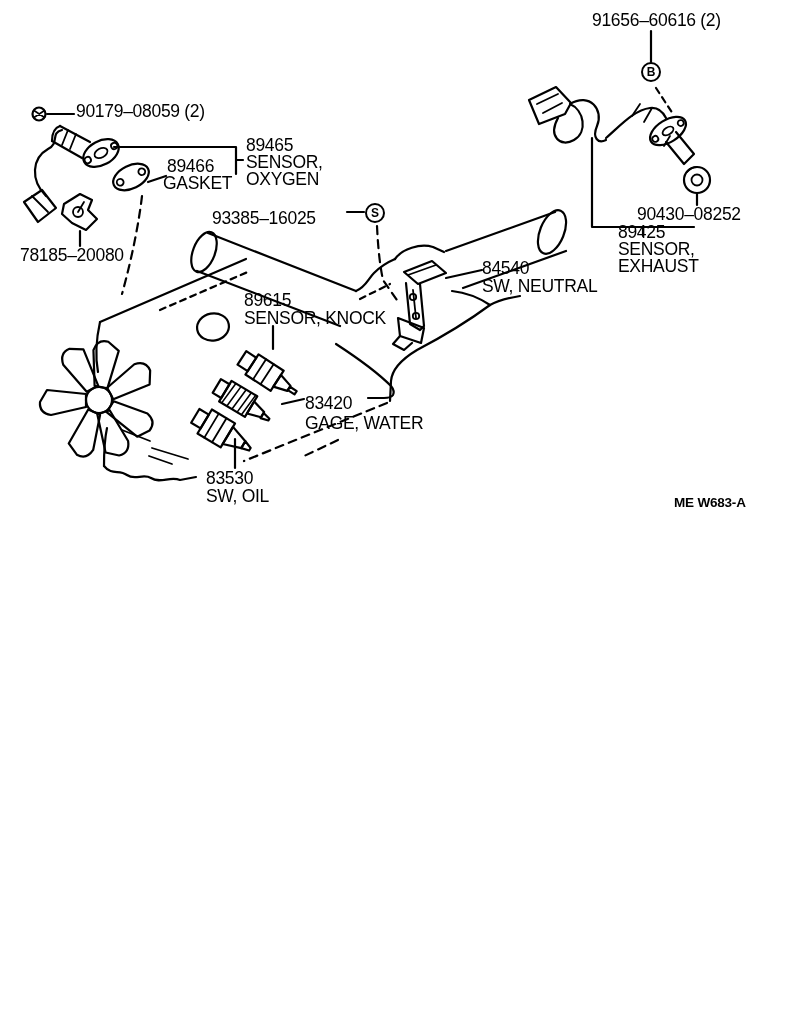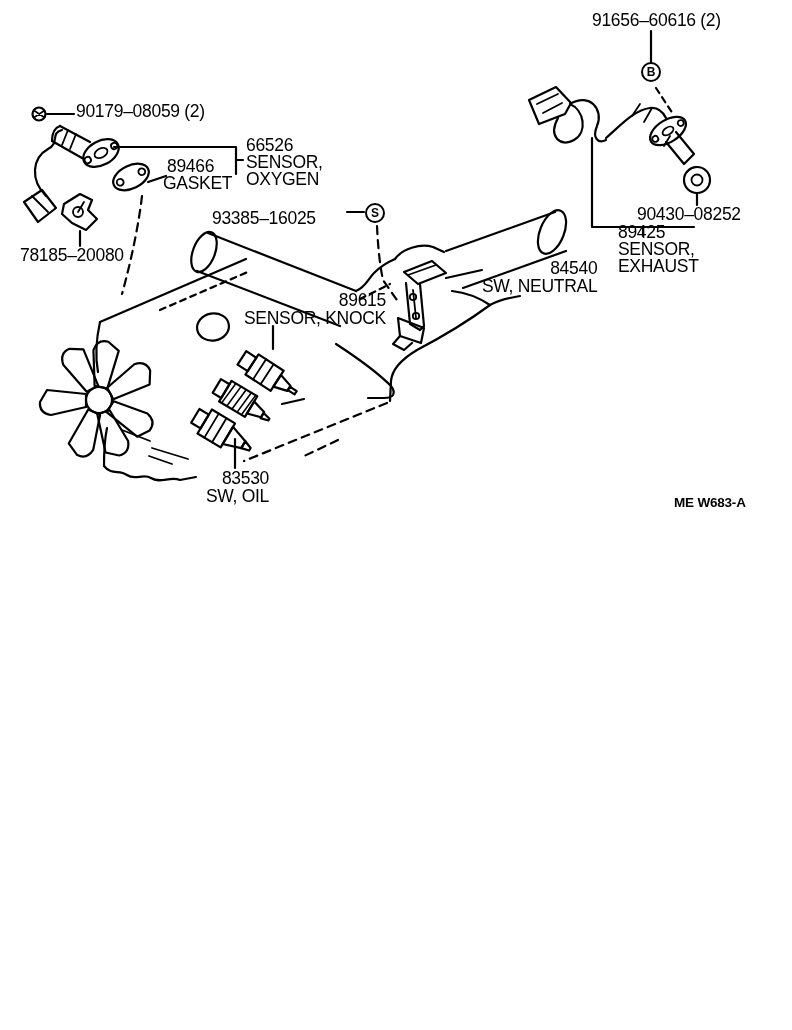--- a/index.html
+++ b/index.html
@@ -13,21 +13,21 @@
   .art{position:absolute;left:0;top:0;}
   .lbl{
     position:absolute;
     color:#000;
     font-weight:400;
     font-size:17.5px;
     line-height:17px;
     letter-spacing:-0.3px;
     white-space:nowrap;
   }
-  .lbl.lh18 div{line-height:18px;text-align:right;}
+  .lbl.lh18 div{line-height:18px;}
   .marker{
     position:absolute;
     width:16px;height:16px;
     border:2.5px solid #000;
     border-radius:50%;
     display:flex;align-items:center;justify-content:center;
     font-weight:700;font-size:12px;color:#000;
     background:#fff;
   }
   .figcode{
@@ -216,21 +216,21 @@
 
   <div class="lbl" style="left:592px;top:12px">
     <div>91656–60616 (2)</div>
   </div>
 
   <div class="lbl" style="left:76px;top:103px">
     <div>90179–08059 (2)</div>
   </div>
 
   <div class="lbl" style="left:246px;top:137px">
-    <div>66526</div>
+    <div>89465</div>
     <div>SENSOR,</div>
     <div>OXYGEN</div>
   </div>
 
   <div class="lbl" style="left:163px;top:158px">
     <div style="padding-left:4px">89466</div>
     <div>GASKET</div>
   </div>
 
   <div class="lbl" style="left:212px;top:210px">
@@ -254,20 +254,24 @@
   <div class="lbl lh18" style="left:482px;top:259px">
     <div>84540</div>
     <div>SW, NEUTRAL</div>
   </div>
 
   <div class="lbl lh18" style="left:244px;top:291px">
     <div>89615</div>
     <div>SENSOR, KNOCK</div>
   </div>
 
+  <div class="lbl" style="left:305px;top:391px">
+    <div style="line-height:24px">83420</div>
+    <div>GAGE, WATER</div>
+  </div>
 
   <div class="lbl lh18" style="left:206px;top:469px">
     <div>83530</div>
     <div>SW, OIL</div>
   </div>
 
   <div class="figcode" style="left:674px;top:495px">ME W683-A</div>
 
 </div>
 

